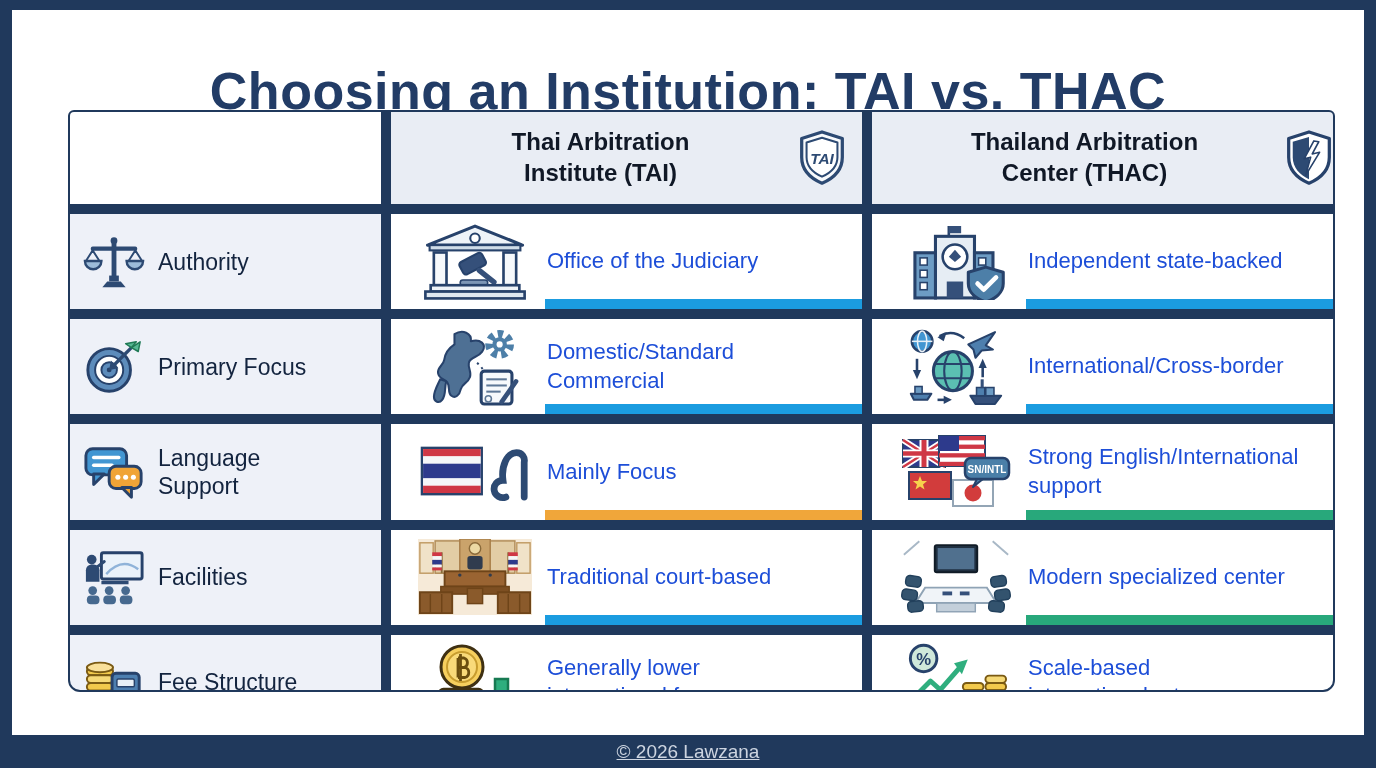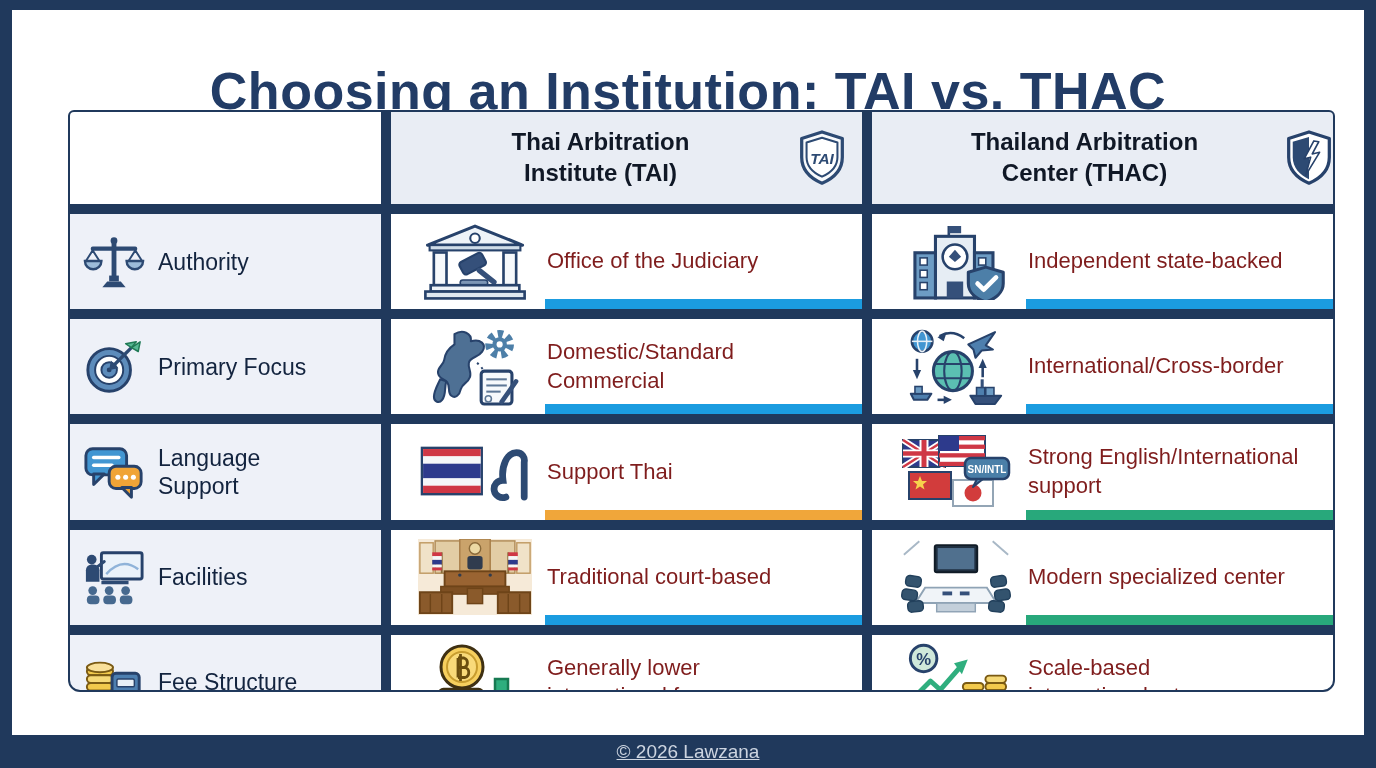--- a/index.html
+++ b/index.html
@@ -23,21 +23,21 @@
   }
   .cell{background:#fff;position:relative;}
   .corner{background:#fff;}
   .head{background:#e9edf4;display:flex;align-items:center;padding:0 14px 0 20px;}
   .hlabel{flex:1;text-align:center;font-size:24px;font-weight:bold;color:#101826;line-height:1.28;white-space:pre-line;}
   .head svg{flex:none;margin-left:6px;}
   .rlabel{background:#eef1f8;display:flex;align-items:center;gap:13px;padding-left:13px;}
   .ltext{font-size:23px;font-weight:normal;color:#13243f;line-height:1.22;white-space:pre-line;}
   .ccell{background:#fff;display:flex;align-items:center;padding-left:24px;}
   .cicon{flex:none;width:120px;display:flex;justify-content:center;align-items:center;position:relative;}
-  .txt{margin-left:12px;font-size:22px;color:#7f1d1d;line-height:1.3;white-space:pre-line;}
+  .txt{margin-left:12px;font-size:22px;color:#1d4ed8;line-height:1.3;white-space:pre-line;}
   .bar{position:absolute;left:154px;right:0;bottom:0;height:10px;}
   .bar[data-accent="blue"]{background:#1b9ce0;}
   .bar[data-accent="orange"]{background:#f0a63a;}
   .bar[data-accent="green"]{background:#28a87b;}
   .footer{
     position:absolute;bottom:0;left:0;right:0;height:33px;
     display:flex;align-items:center;justify-content:center;
     color:#ccd4e0;font-size:19px;text-decoration:underline;
   }
   .vh{position:absolute;width:1px;height:1px;overflow:hidden;clip-path:inset(50%);white-space:nowrap;}
@@ -224,21 +224,21 @@
           <svg width="110" height="72" viewBox="0 0 114 74">
             <rect x="2" y="12" width="62" height="48" fill="#ffffff" stroke="#27426b" stroke-width="2.5"></rect>
             <rect x="3.2" y="13.2" width="59.6" height="7.6" fill="#cf3745"></rect>
             <rect x="3.2" y="20.8" width="59.6" height="7.6" fill="#f5f6f8"></rect>
             <rect x="3.2" y="28.4" width="59.6" height="15.2" fill="#2d3a8c"></rect>
             <rect x="3.2" y="43.6" width="59.6" height="7.6" fill="#f5f6f8"></rect>
             <rect x="3.2" y="51.2" width="59.6" height="7.6" fill="#cf3745"></rect>
             <path d="M89 63 a9 9 0 1 1 -3 -17.4 C84 31 90 17 100 17 C106 17 109 22 108 27 L108 63" fill="none" stroke="#2d4a73" stroke-width="7" stroke-linecap="round"></path>
           </svg>
         </span>
-        <span class="txt">Support Thai</span>
+        <span class="txt">Mainly Focus</span>
         <div class="bar" data-accent="orange"></div>
       </div>
 
       <div class="cell ccell">
         <span class="cicon">
           <svg width="110" height="76" viewBox="0 0 110 76">
             <rect x="2" y="6" width="42" height="27" fill="#2d3a8c" stroke="#27426b" stroke-width="2"></rect>
             <path d="M2 6 L44 33 M44 6 L2 33" stroke="#fff" stroke-width="6"></path>
             <path d="M2 6 L44 33 M44 6 L2 33" stroke="#cf3745" stroke-width="2.5"></path>
             <line x1="23" y1="6" x2="23" y2="33" stroke="#fff" stroke-width="9"></line>

